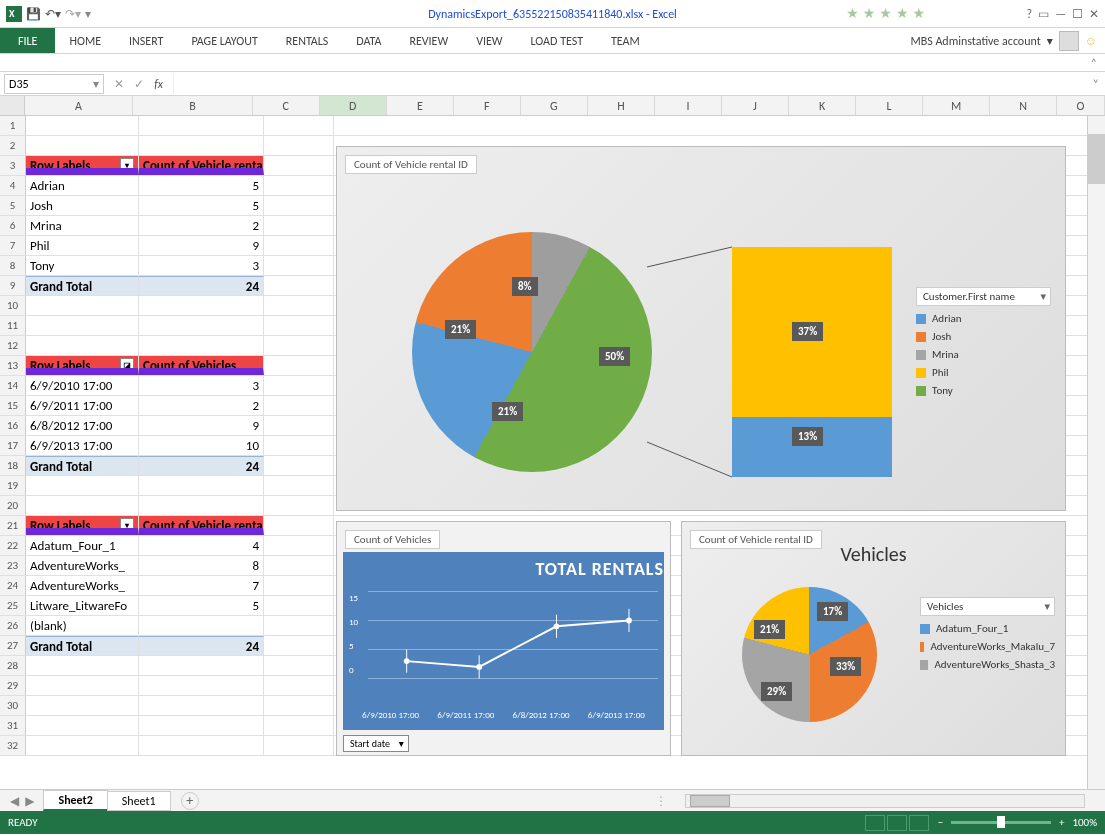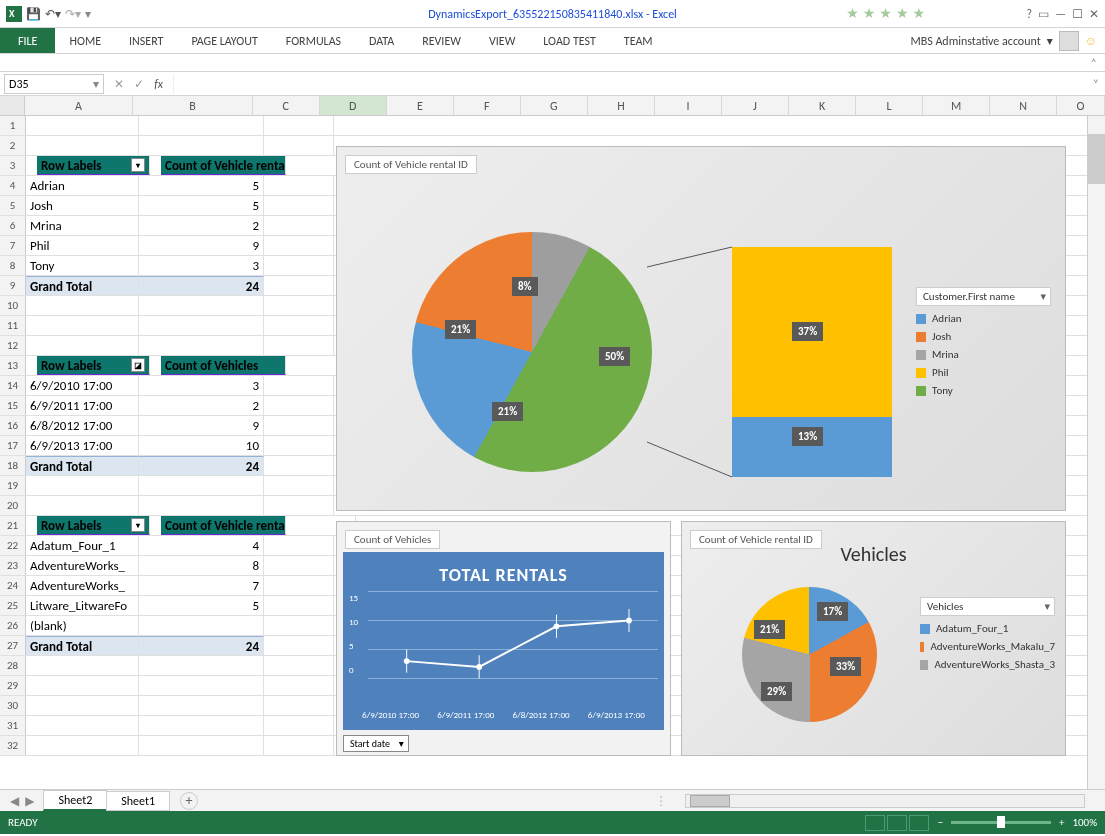--- a/index.html
+++ b/index.html
@@ -35,21 +35,21 @@
 .col-headers { display: flex; height: 20px; border-bottom: 1px solid #ccc; background: #f3f3f3; color: #555; position: relative; }
 .corner { width: 26px; border-right: 1px solid #ccc; background: #e9e9e9; }
 .col-h { border-right: 1px solid #d9d9d9; text-align: center; font-size: 12px; line-height: 20px; }
 .col-h.sel { background: #d2e6d2; }
 .rows { position: relative; }
 .row { display: flex; height: 20px; border-bottom: 1px solid #e0e0e0; }
 .row-h { width: 26px; border-right: 1px solid #ccc; background: #f3f3f3; text-align: center; font-size: 11px; line-height: 20px; color: #555; }
 .cell { border-right: 1px solid #e0e0e0; padding: 0 4px; line-height: 20px; font-size: 13px; overflow: hidden; white-space: nowrap; }
 .cell.bold { font-weight: 600; }
 .cell.right { text-align: right; }
-.cell.hdr { background: #0f766e; border-bottom: 1px solid #6d28d9; margin-left: 11px; }
+.cell.hdr { background: #ef4444; border-bottom: 7px solid #6d28d9; }
 .cell.total { background: #dce6f1; border-top: 1px solid #95b3d7; }
 .filter-btn { float: right; width: 14px; height: 14px; border: 1px solid #888; margin-top: 2px; font-size: 8px; text-align: center; line-height: 12px; background: #fff; }
 
 
 .cA { width: 113px; } .cB { width: 125px; } .cC { width: 70px; }
 .cD { width: 70px; } .cE { width: 70px; } .cF { width: 70px; }
 .cG { width: 70px; } .cH { width: 70px; } .cI { width: 70px; }
 .cJ { width: 70px; } .cK { width: 70px; } .cL { width: 70px; }
 .cM { width: 70px; } .cN { width: 70px; } .cO { width: 50px; }
 
@@ -72,31 +72,31 @@
 
 
 .legend { position: absolute; font-size: 11px; color: #333; }
 .legend .title { border: 1px solid #ccc; background: #fff; padding: 2px 8px 2px 6px; margin-bottom: 6px; position: relative; }
 .legend .title::after { content: "▾"; position: absolute; right: 4px; color: #666; }
 .legend .item { display: flex; align-items: center; gap: 6px; margin: 5px 0; }
 .legend .sw { width: 10px; height: 10px; display: inline-block; }
 
 
 .chart.rentals .body { position: absolute; left: 6px; top: 30px; right: 6px; bottom: 25px; background: #4f81bd; }
-.chart.rentals .title2 { color: #fff; text-align: center; font-size: 18px; font-weight: 600; letter-spacing: 1px; padding-top: 12px; }
+.chart.rentals .title2 { color: #fff; text-align: right; font-size: 18px; font-weight: 600; letter-spacing: 1px; padding-top: 6px; }
 .rent-axis { position: absolute; left: 10px; bottom: 10px; right: 10px; display: flex; justify-content: space-around; color: #fff; font-size: 9px; }
 .rent-y { position: absolute; left: 6px; top: 40px; bottom: 55px; width: 18px; color: #fff; font-size: 9px; display: flex; flex-direction: column; justify-content: space-between; }
 .rent-filter { position: absolute; left: 6px; bottom: 3px; background: #fff; border: 1px solid #888; font-size: 10px; padding: 1px 18px 1px 6px; }
 .rent-filter::after { content: "▾"; position: absolute; right: 4px; }
 
 
 .sheet-tabs { height: 22px; border-top: 1px solid #ccc; display: flex; align-items: center; background: #f3f3f3; position: relative; }
 .sheet-tabs .nav { padding: 0 10px; color: #888; display: flex; gap: 6px; }
 .sheet-tab { padding: 2px 14px; border: 1px solid #ccc; background: #fff; font-size: 12px; margin-left: -1px; cursor: pointer; }
-.sheet-tab.active { border-bottom: 2px solid #217346; background: #fff; font-weight: 400; }
+.sheet-tab.active { border-bottom: 2px solid #217346; background: #fff; font-weight: 700; }
 .sheet-add { width: 18px; height: 18px; border: 1px solid #ccc; border-radius: 50%; text-align: center; line-height: 16px; font-size: 14px; color: #666; margin-left: 10px; cursor: pointer; }
 .hscroll { position: absolute; right: 20px; width: 400px; height: 14px; background: #f0f0f0; border: 1px solid #ccc; }
 .hscroll .thumb { width: 40px; height: 100%; background: #ccc; border: 1px solid #aaa; margin-left: 4px; }
 
 
 .statusbar { height: 23px; background: #217346; color: #fff; display: flex; align-items: center; justify-content: space-between; padding: 0 8px; font-size: 11px; }
 .statusbar .zoom { display: flex; align-items: center; gap: 8px; }
 .statusbar .views { display: flex; gap: 2px; }
 .statusbar .views span { width: 20px; height: 16px; border: 1px solid #4d9a70; }
 .zoom-slider { width: 100px; height: 3px; background: #6fb58a; position: relative; }
@@ -130,21 +130,21 @@
     <span style="color:#666">☐</span>
     <span style="color:#666">✕</span>
   </div>
 </div>
 
 <div class="ribbon">
   <div class="tab file">FILE</div>
   <div class="tab">HOME</div>
   <div class="tab">INSERT</div>
   <div class="tab">PAGE LAYOUT</div>
-  <div class="tab">FORMULAS</div>
+  <div class="tab">RENTALS</div>
   <div class="tab">DATA</div>
   <div class="tab">REVIEW</div>
   <div class="tab">VIEW</div>
   <div class="tab">LOAD TEST</div>
   <div class="tab">TEAM</div>
   <div class="account">
     <span>MBS Adminstative account</span>
     <span>▾</span>
     <span style="width:20px;height:20px;background:#ddd;border:1px solid #bbb"></span>
     <span style="color:#f5c242">☺</span>

